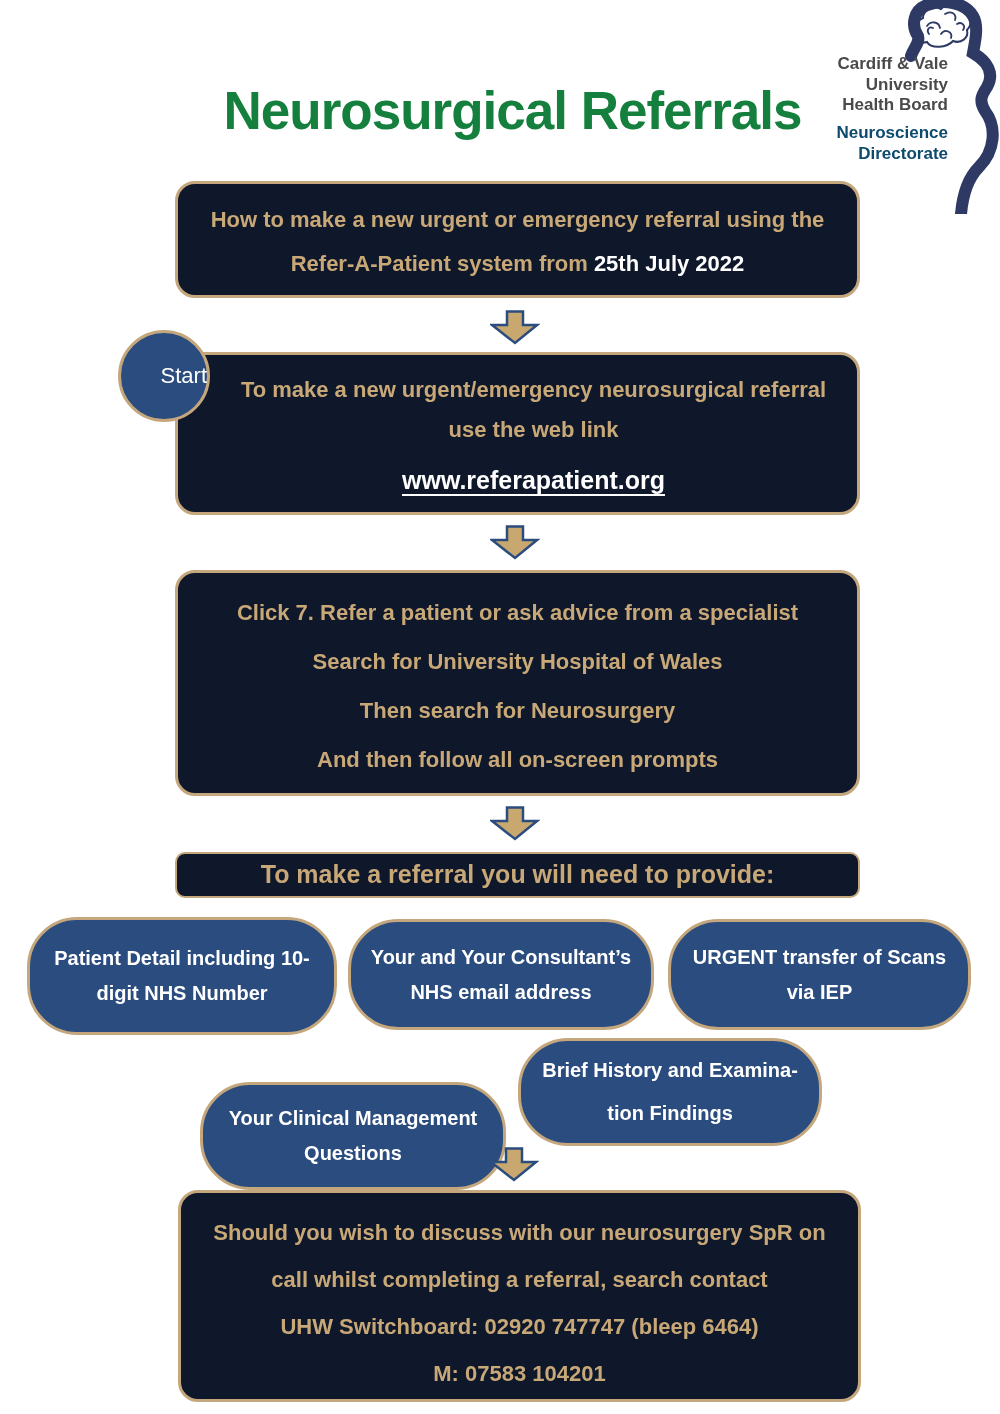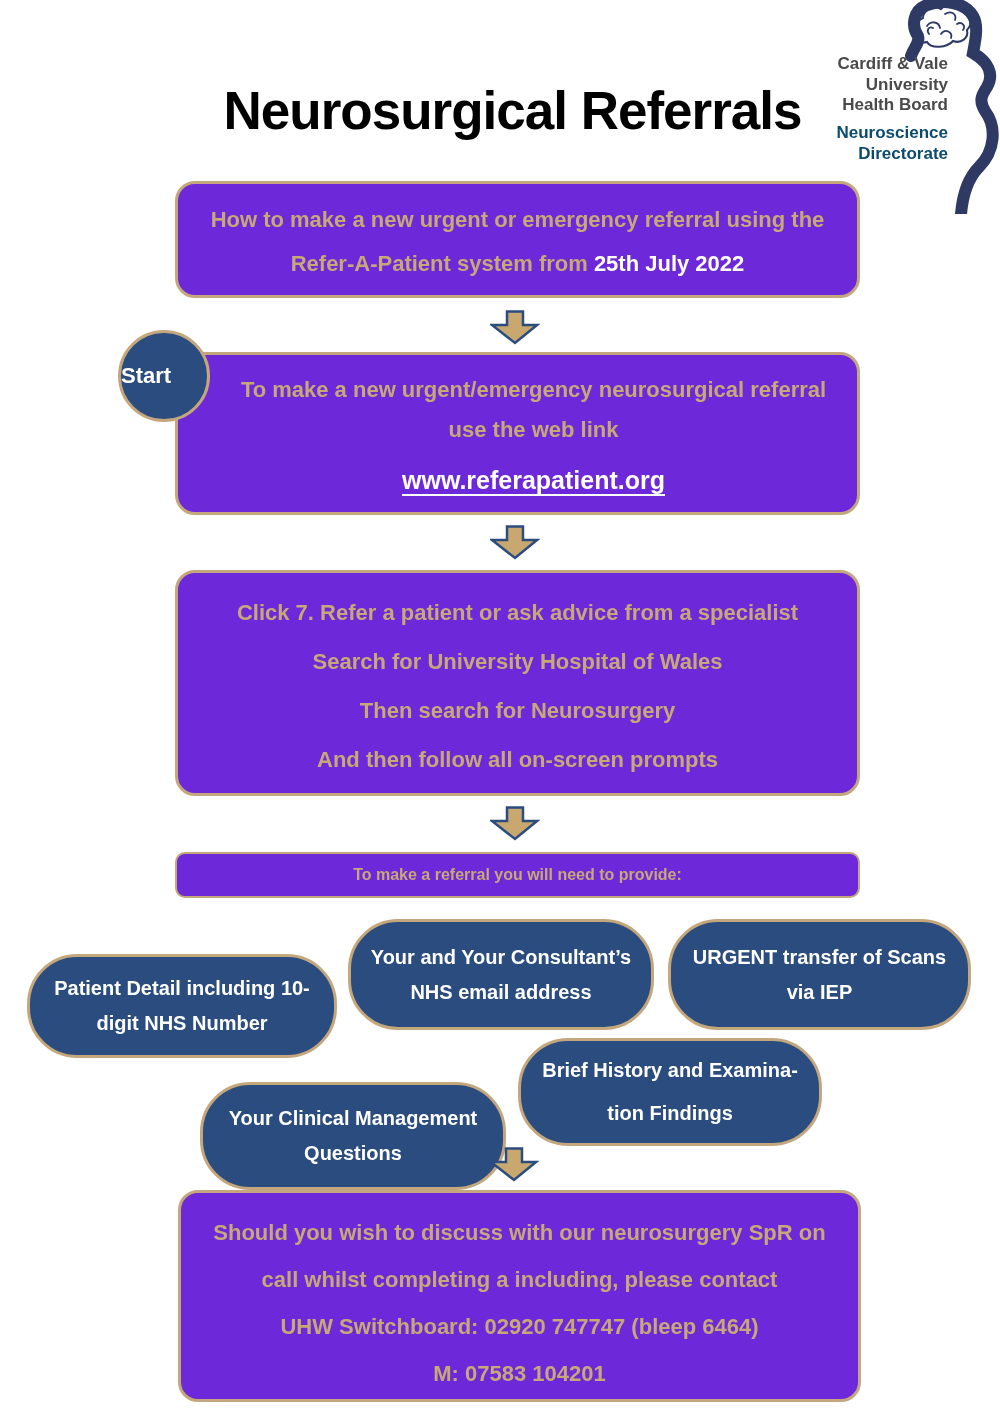--- a/index.html
+++ b/index.html
@@ -6,77 +6,77 @@
   .page{
     position:relative;
     width:1000px;height:1414px;
     background:#ffffff;
     font-family:"Liberation Sans", sans-serif;
     overflow:hidden;
   }
   .page-title{
     position:absolute;left:25px;top:44px;width:975px;
     text-align:center;
-    font-size:53px;font-weight:bold;color:#000000;
+    font-size:53px;font-weight:bold;color:#15803d;
     letter-spacing:-1px;
   }
   
   .logo{position:absolute;top:0;right:0;width:180px;height:214px;}
   .logo-art{position:absolute;top:0;right:0;}
   .logo-text{
     position:absolute;top:54px;right:52px;text-align:right;
     font-weight:bold;line-height:1.22;
   }
   .logo-org{font-size:17px;color:#4A4A4C;}
   .logo-dept{font-size:17px;color:#0c4a6e;}
   .logo-dept-block{margin-top:7px;}
   
   .bx{
     position:absolute;
-    background:#6d28d9;
+    background:#0f172a;
     border:3px solid #C4A77D;
     border-radius:20px;
     box-sizing:border-box;
     color:#C8A877;font-weight:bold;text-align:center;
   }
   .bx .ln{display:block;}
   .white{color:#FFFFFF;}
   .intro-box{left:175px;top:181px;width:685px;height:117px;font-size:22px;line-height:44px;padding-top:14px;}
   .weblink-box{left:175px;top:352px;width:685px;height:163px;font-size:22px;line-height:40px;padding-top:15px;padding-left:42px;padding-right:10px;}
   .weblink-box a{
     display:inline-block;margin-top:10px;
     color:#FFFFFF;font-size:25px;font-weight:bold;
     text-decoration:underline;text-underline-offset:5px;text-decoration-thickness:2px;
     cursor:pointer;
   }
   .steps-box{left:175px;top:570px;width:685px;height:226px;font-size:22px;line-height:49px;padding-top:15px;}
   .provide-bar{
     left:175px;top:852px;width:685px;height:46px;
     border-radius:10px;border-width:2.5px;
-    font-size:16px;line-height:41px;
+    font-size:25px;line-height:41px;
   }
   .contact-box{left:178px;top:1190px;width:683px;height:212px;font-size:22px;line-height:47px;padding-top:16px;}
   
   .start-circle{
     position:absolute;left:118px;top:330px;width:92px;height:92px;
     background:#2B4C7E;border:3.5px solid #C4A77D;border-radius:50%;
     box-sizing:border-box;z-index:3;
-    display:flex;align-items:center;justify-content:flex-start;
-    color:#FFFFFF;font-size:22px;font-weight:bold;
+    display:flex;align-items:center;justify-content:flex-end;
+    color:#FFFFFF;font-size:22px;font-weight:normal;
   }
   
   .pill{
     position:absolute;
     background:#2B4C7E;border:3.5px solid #C4A77D;border-radius:50px;
     box-sizing:border-box;
     color:#FFFFFF;font-weight:bold;font-size:20px;line-height:35px;
     display:flex;flex-direction:column;align-items:center;justify-content:center;
     text-align:center;
   }
-  .pill-a{left:27px;top:917px;width:310px;height:104px;margin-top:37px;}
+  .pill-a{left:27px;top:917px;width:310px;height:118px;}
   .pill-b{left:348px;top:919px;width:306px;height:111px;}
   .pill-c{left:668px;top:919px;width:303px;height:111px;}
   .pill-d{left:200px;top:1038px;width:306px;height:108px;margin-top:44px;}
   .pill-e{left:518px;top:1038px;width:304px;height:108px;gap:8px;}
   
   .arrow{position:absolute;width:50px;height:35px;}
   .arrow path{fill:#C9A86F;stroke:#2B4C7E;stroke-width:2.5;stroke-linejoin:miter;}
   .arrow-1{left:490px;top:310px;}
   .arrow-2{left:490px;top:525px;}
   .arrow-3{left:490px;top:806px;}
@@ -164,18 +164,18 @@
     <span>Brief History and Examina-</span>
     <span>tion Findings</span>
   </div>
 
   <svg class="arrow arrow-4" viewBox="0 0 50 35">
     <path d="M 17,1.5 L 33,1.5 L 33,15 L 47,15 L 25,33 L 2,15 L 17,15 Z"></path>
   </svg>
 
   <div class="bx contact-box">
     <span class="ln">Should you wish to discuss with our neurosurgery SpR on</span>
-    <span class="ln">call whilst completing a including, please contact</span>
+    <span class="ln">call whilst completing a referral, search contact</span>
     <span class="ln">UHW Switchboard: 02920 747747 (bleep 6464)</span>
     <span class="ln">M: 07583 104201</span>
   </div>
 
 </div>
 
 </body></html>

